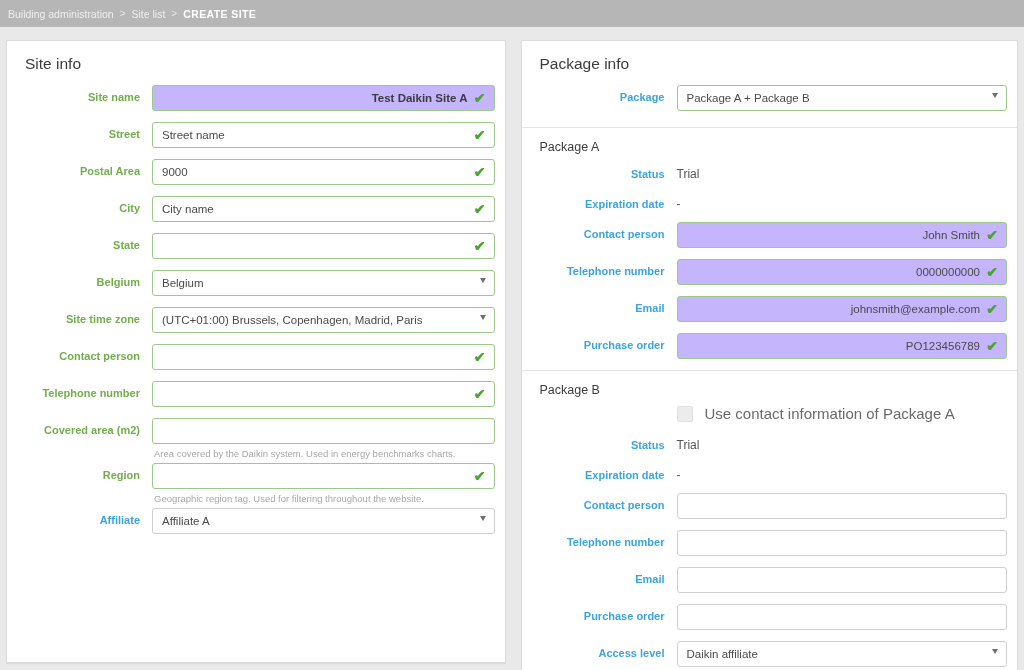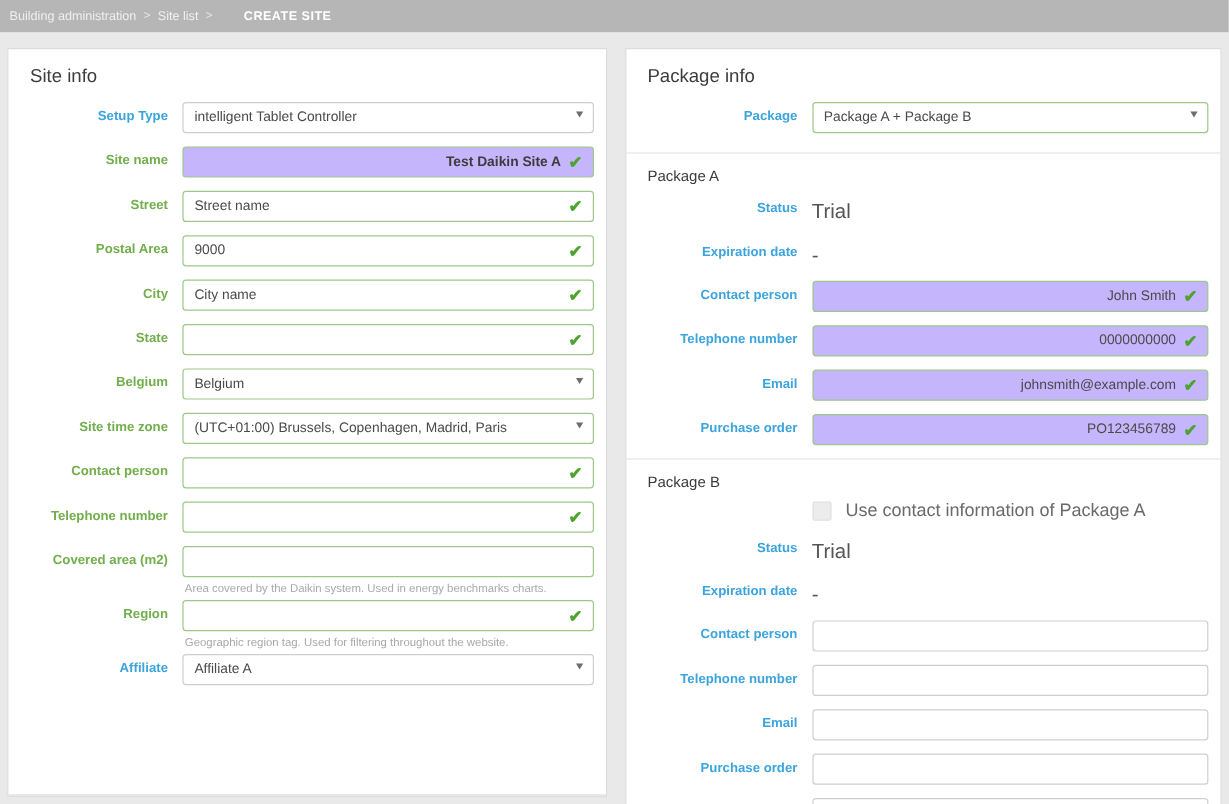--- a/index.html
+++ b/index.html
@@ -17,21 +17,21 @@
     background: #b6b6b6;
     display: flex;
     align-items: center;
     padding-left: 8px;
     gap: 6px;
     font-size: 10.5px;
     color: #f0f0f0;
   }
   .bc-link { color: #efefef; }
   .bc-sep { color: #e6e6e6; font-size: 10px; }
-  .bc-current { color: #ffffff; font-weight: bold; letter-spacing: .4px; font-size: 10.5px; margin-left: 20px; }
+  .bc-current { color: #ffffff; font-weight: bold; letter-spacing: .4px; font-size: 10.5px; }
 
   .gap-strip { height: 13px; background: #e9e9e9; }
 
   
   .page {
     display: flex;
     gap: 15px;
     padding: 0 6px;
     height: 630px;
     align-items: flex-start;
@@ -130,21 +130,21 @@
 
   .help {
     font-size: 9.5px;
     color: #a8a8a8;
     padding: 3px 0 0 2px;
     line-height: 13px;
   }
 
   
   .static-val {
-    font-size: 17px;
+    font-size: 12px;
     color: #555;
     padding-top: 5px;
   }
 
   
   .cb-row { display: flex; align-items: center; padding-left: 0; margin-bottom: 11px; }
   .cb-spacer { width: 155px; }
   .cb-box {
     width: 16px; height: 16px;
     background: #ececec;
@@ -166,26 +166,20 @@
   <span class="bc-current">CREATE SITE</span>
 </div>
 <div class="gap-strip"></div>
 
 <div class="page">
 
   <div class="panel panel-left">
     <div class="panel-title">Site info</div>
     <div id="site-info-rows">
         <div class="row">
-          <div class="label blue">Setup Type</div>
-          <div style="flex: 1 1 0%;">
-            <div class="field"><select class="ctrl"><option>intelligent Tablet Controller</option></select><span class="caret"></span></div>
-          </div>
-        </div>
-        <div class="row">
           <div class="label green">Site name</div>
           <div style="flex: 1 1 0%;">
             <div class="field"><input type="text" class="ctrl yellow bold" value="Test Daikin Site A" style=""><span class="tick">✔</span></div>
           </div>
         </div>
         <div class="row">
           <div class="label green">Street</div>
           <div style="flex: 1 1 0%;">
             <div class="field"><input type="text" class="ctrl green-border" value="Street name" style=""><span class="tick">✔</span></div>
           </div>

